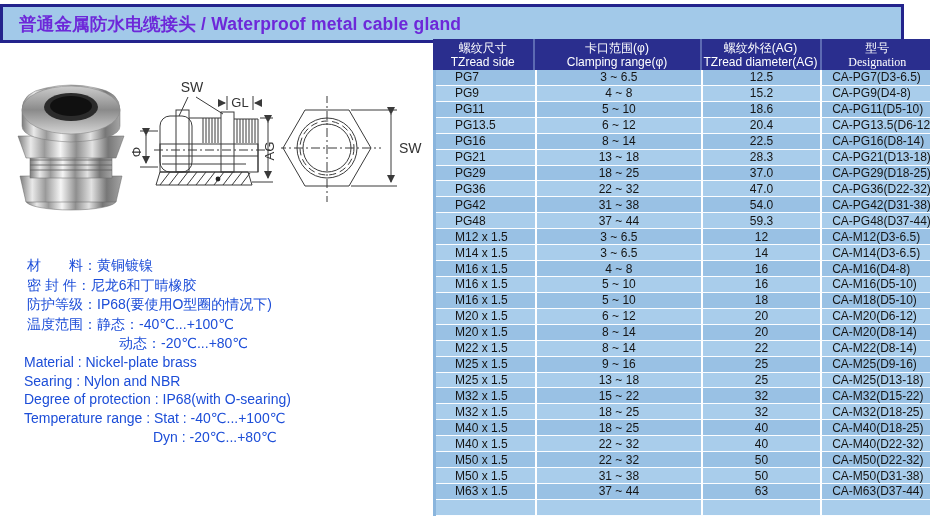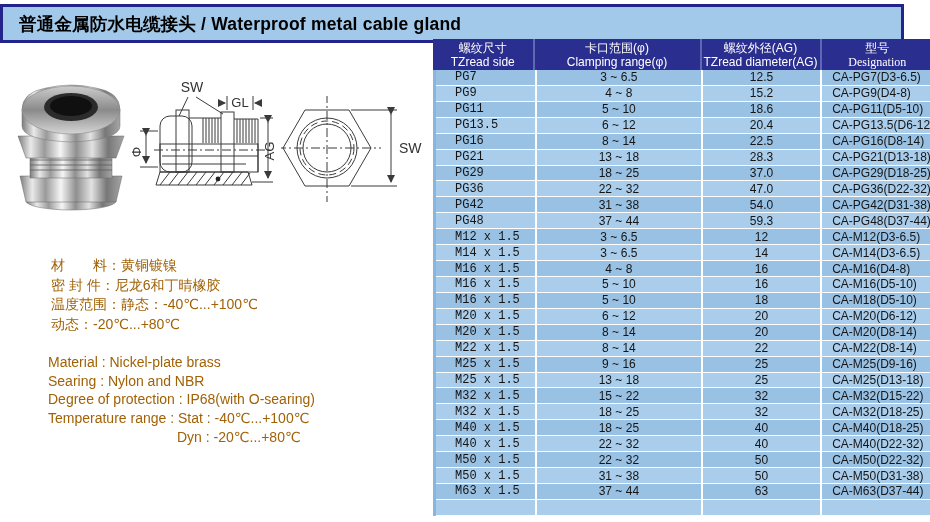--- a/index.html
+++ b/index.html
@@ -10,32 +10,32 @@
   }
   .page{position:relative;width:930px;height:522px;overflow:hidden;background:#fff;}
 
   
   .title-bar{
     position:absolute;left:0;top:4px;width:898px;height:33px;
     background:#a2c9e9;border:3px solid #23238c;
     display:flex;align-items:center;
   }
   .title-bar .title-text{
-    padding-left:16px;font-size:17.5px;font-weight:bold;color:#000000;
+    padding-left:16px;font-size:17.5px;font-weight:bold;color:#6d28d9;
     letter-spacing:.2px;white-space:nowrap;
   }
 
   
   .photo{position:absolute;left:16px;top:80px;}
   .side-view{position:absolute;left:126px;top:72px;}
   .hex-view{position:absolute;left:281px;top:96px;}
   svg text{fill:#333;font-family:"Liberation Sans","DejaVu Sans",sans-serif;}
 
   
-  .specs{position:absolute;color:#a16207;margin-left:24px;}
+  .specs{position:absolute;color:#1d4ed8;}
   .specs-cn{left:27px;top:256px;font-size:14px;}
   .specs-cn .spec-line{height:19.5px;line-height:19.5px;white-space:pre;}
   .specs-cn .spec-line:nth-child(5){padding-left:92px;}
   .specs-en{left:24px;top:353px;font-size:14px;}
   .specs-en .spec-line{height:18.7px;line-height:18.7px;white-space:pre;}
   .specs-en .spec-line:nth-child(5){padding-left:129px;}
 
   
   .gland-table{
     position:absolute;left:433px;top:39px;width:500px;height:477px;
@@ -50,21 +50,21 @@
   .th.w3{border-right:none;font-family:Liberation Serif, serif;}
   .w0{width:20.3%}.w1{width:33.4%}.w2{width:24%}.w3{width:22.3%}
   .tbody{height:446px;border-left:3px solid #8ab5dd;box-sizing:border-box;}
   .tr{display:flex;height:15.93px;box-sizing:border-box;border-bottom:1px solid #fbfdff;}
   .tr.odd{background:#99c1e4;}
   .tr.even{background:#a9cdeb;}
   .td{
     box-sizing:border-box;display:flex;align-items:center;justify-content:center;
     font-size:12px;color:#151515;border-right:2px solid #fff;overflow:hidden;white-space:nowrap;
   }
-  .td.c0{justify-content:flex-start;padding-left:19px;font-family:Liberation Mono, monospace;}
+  .td.c0{justify-content:flex-start;padding-left:19px;}
   .td.c3{justify-content:flex-start;padding-left:10px;border-right:none;border-radius:7px;}
 </style>
 </head>
 <body>
 
 <div class="page">
 
   <header class="title-bar">
     <span class="title-text">普通金属防水电缆接头 / Waterproof metal cable gland</span>
   </header>
@@ -159,20 +159,21 @@
         <path d="M70,14 H116 M70,90 H116"></path>
         <path d="M110,18 V86" marker-start="url(#arr)" marker-end="url(#arr)"></path>
       </g>
       <text x="118" y="57" font-size="14">SW</text>
     </svg>
   </div>
 
   <div class="specs specs-cn">
       <div class="spec-line">材　　料：黄铜镀镍</div>
       <div class="spec-line">密 封 件：尼龙6和丁晴橡胶</div>
+      <div class="spec-line">防护等级：IP68(要使用O型圈的情况下)</div>
       <div class="spec-line">温度范围：静态：-40℃...+100℃</div>
       <div class="spec-line">动态：-20℃...+80℃</div>
     </div>
 
   <div class="specs specs-en">
       <div class="spec-line">Material : Nickel-plate brass</div>
       <div class="spec-line">Searing : Nylon and NBR</div>
       <div class="spec-line">Degree of protection : IP68(with O-searing)</div>
       <div class="spec-line">Temperature range : Stat : -40℃...+100℃</div>
       <div class="spec-line">Dyn : -20℃...+80℃</div>

